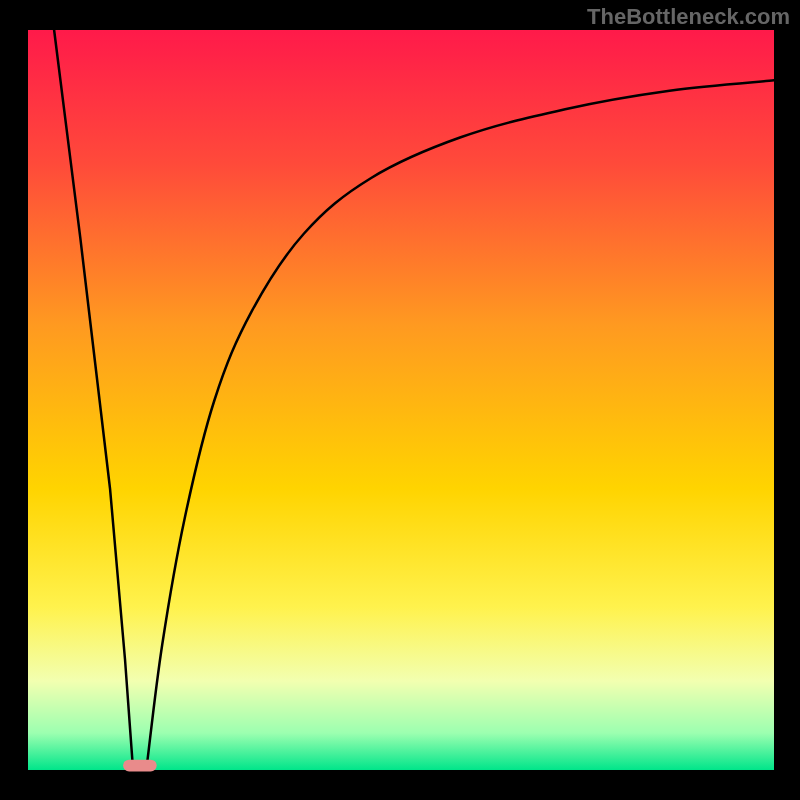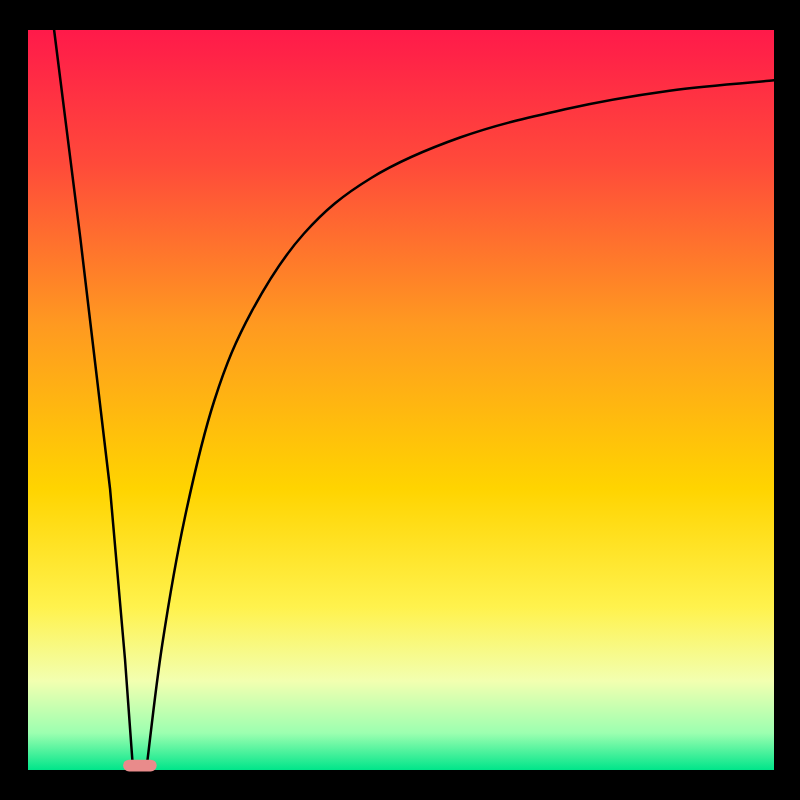--- a/index.html
+++ b/index.html
@@ -26,20 +26,21 @@
     z-index: 30;
   }
   svg {
     display: block;
   }
 </style>
 </head>
 <body>
 
 <div class="chart-container">
+  <div class="watermark">TheBottleneck.com</div>
   <svg id="chart-svg" width="800" height="800" viewBox="0 0 800 800">
     <defs>
       <linearGradient id="bg-grad" x1="0" y1="0" x2="0" y2="1">
           <stop offset="0%" stop-color="#ff1a4a"></stop>
           <stop offset="18%" stop-color="#ff4a3a"></stop>
           <stop offset="40%" stop-color="#ff9a20"></stop>
           <stop offset="62%" stop-color="#ffd400"></stop>
           <stop offset="78%" stop-color="#fff24d"></stop>
           <stop offset="88%" stop-color="#f2ffb0"></stop>
           <stop offset="95%" stop-color="#9cffb0"></stop>

